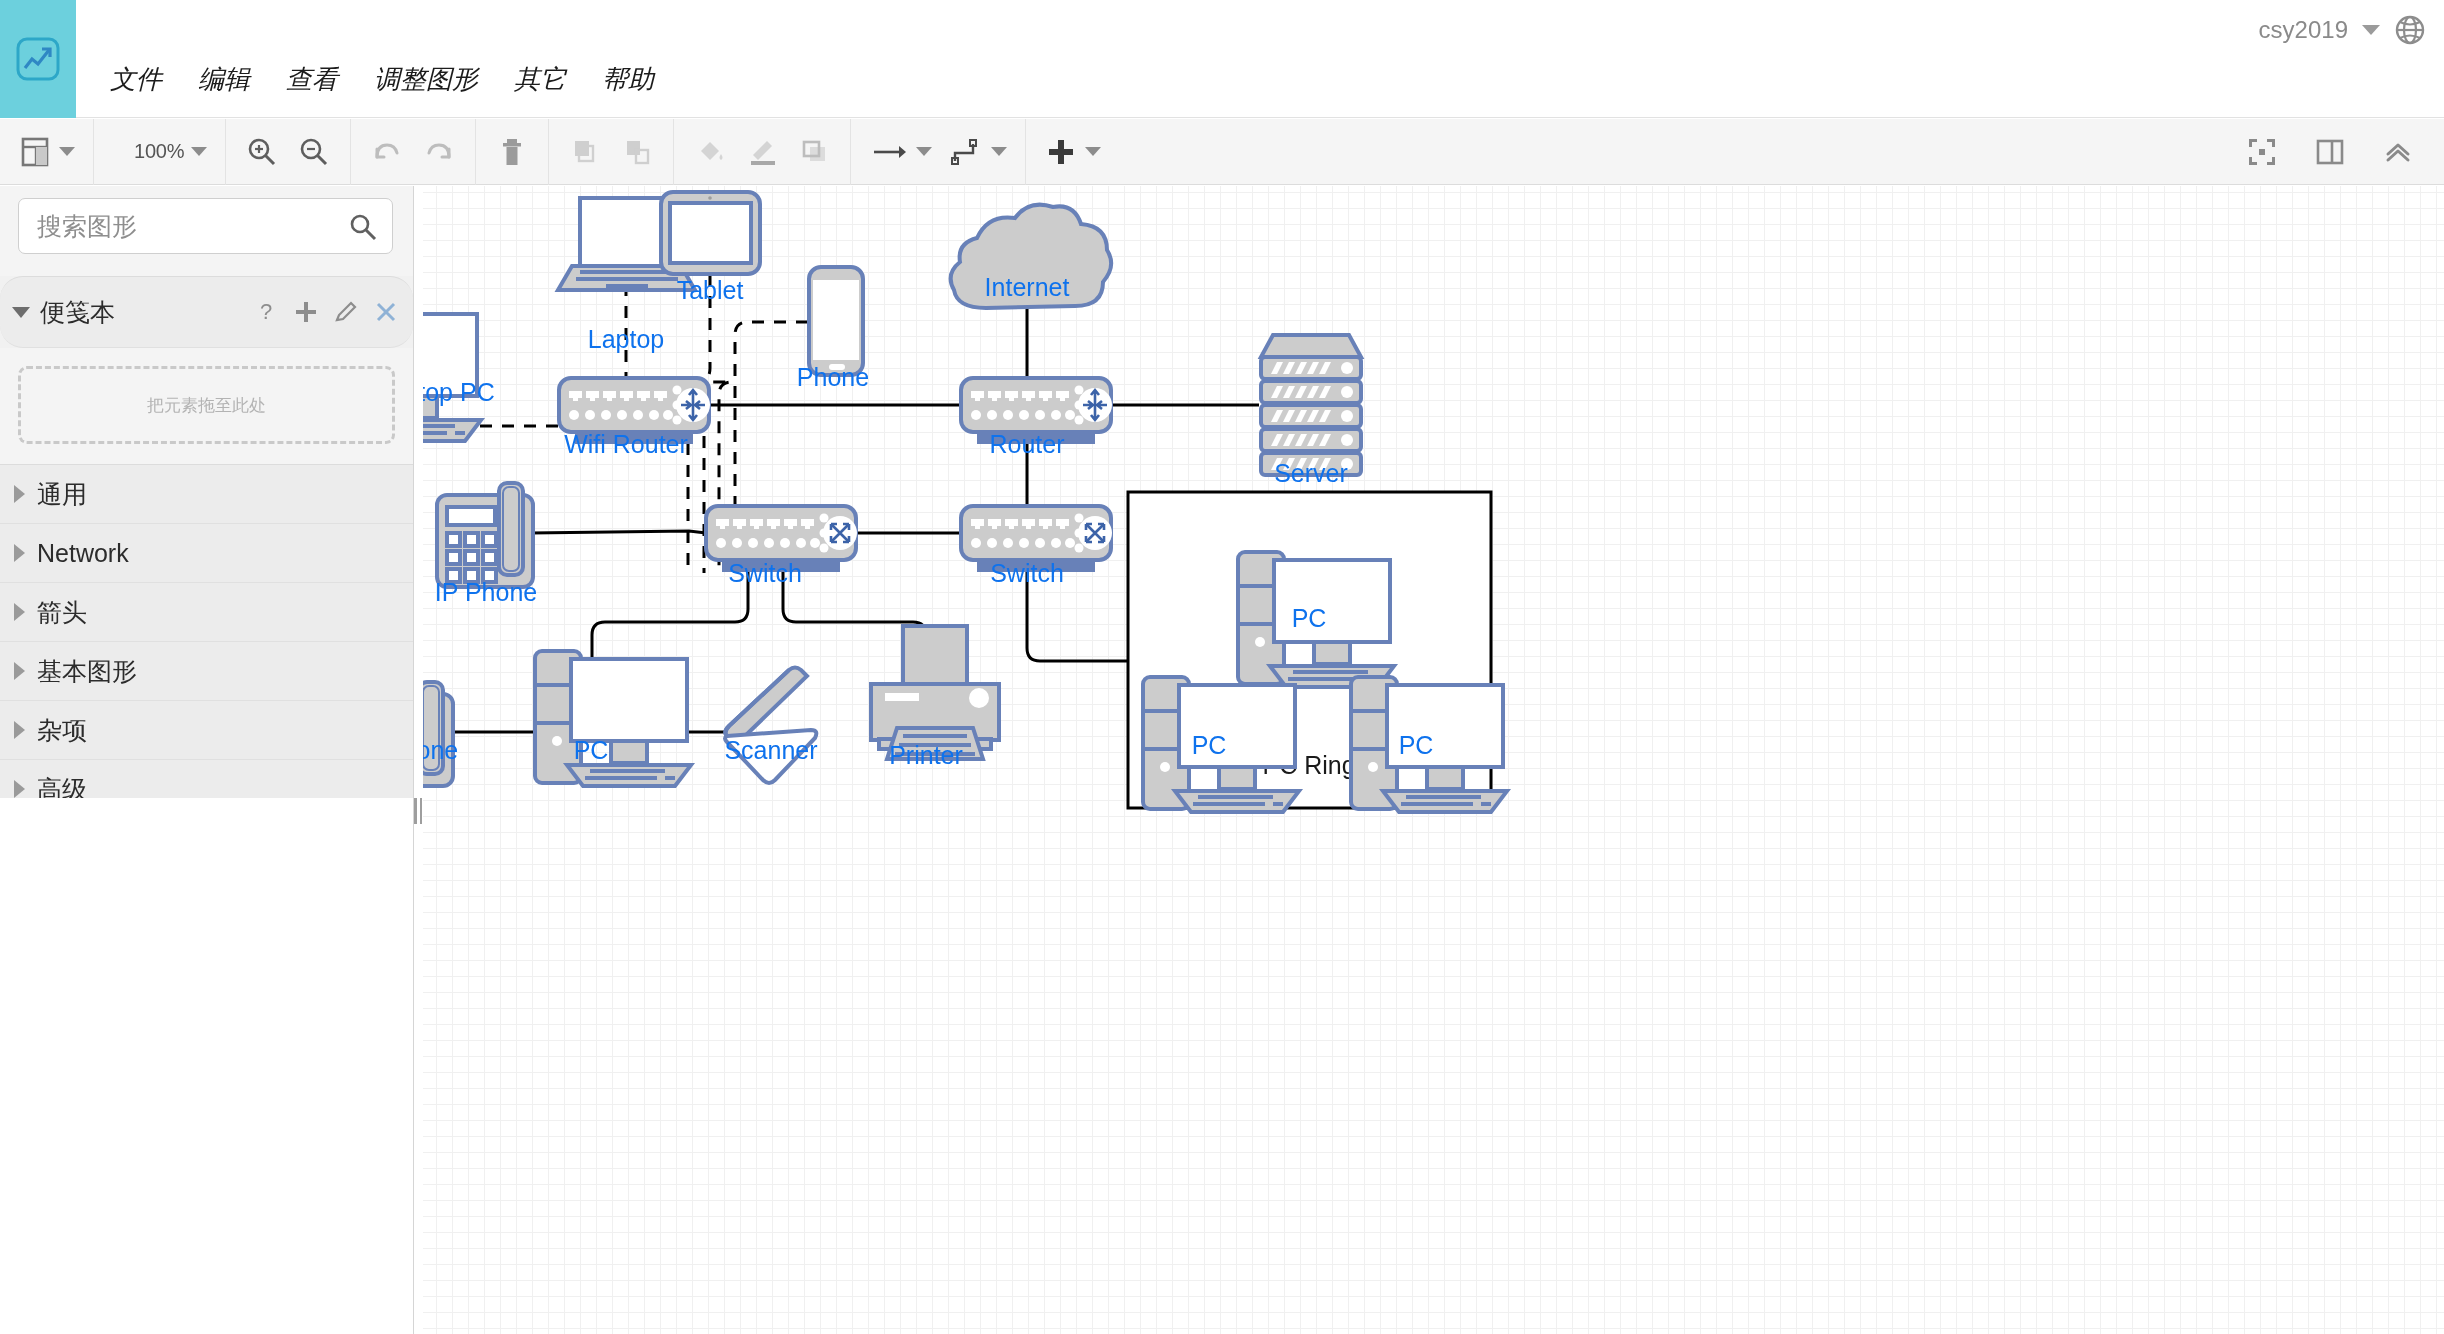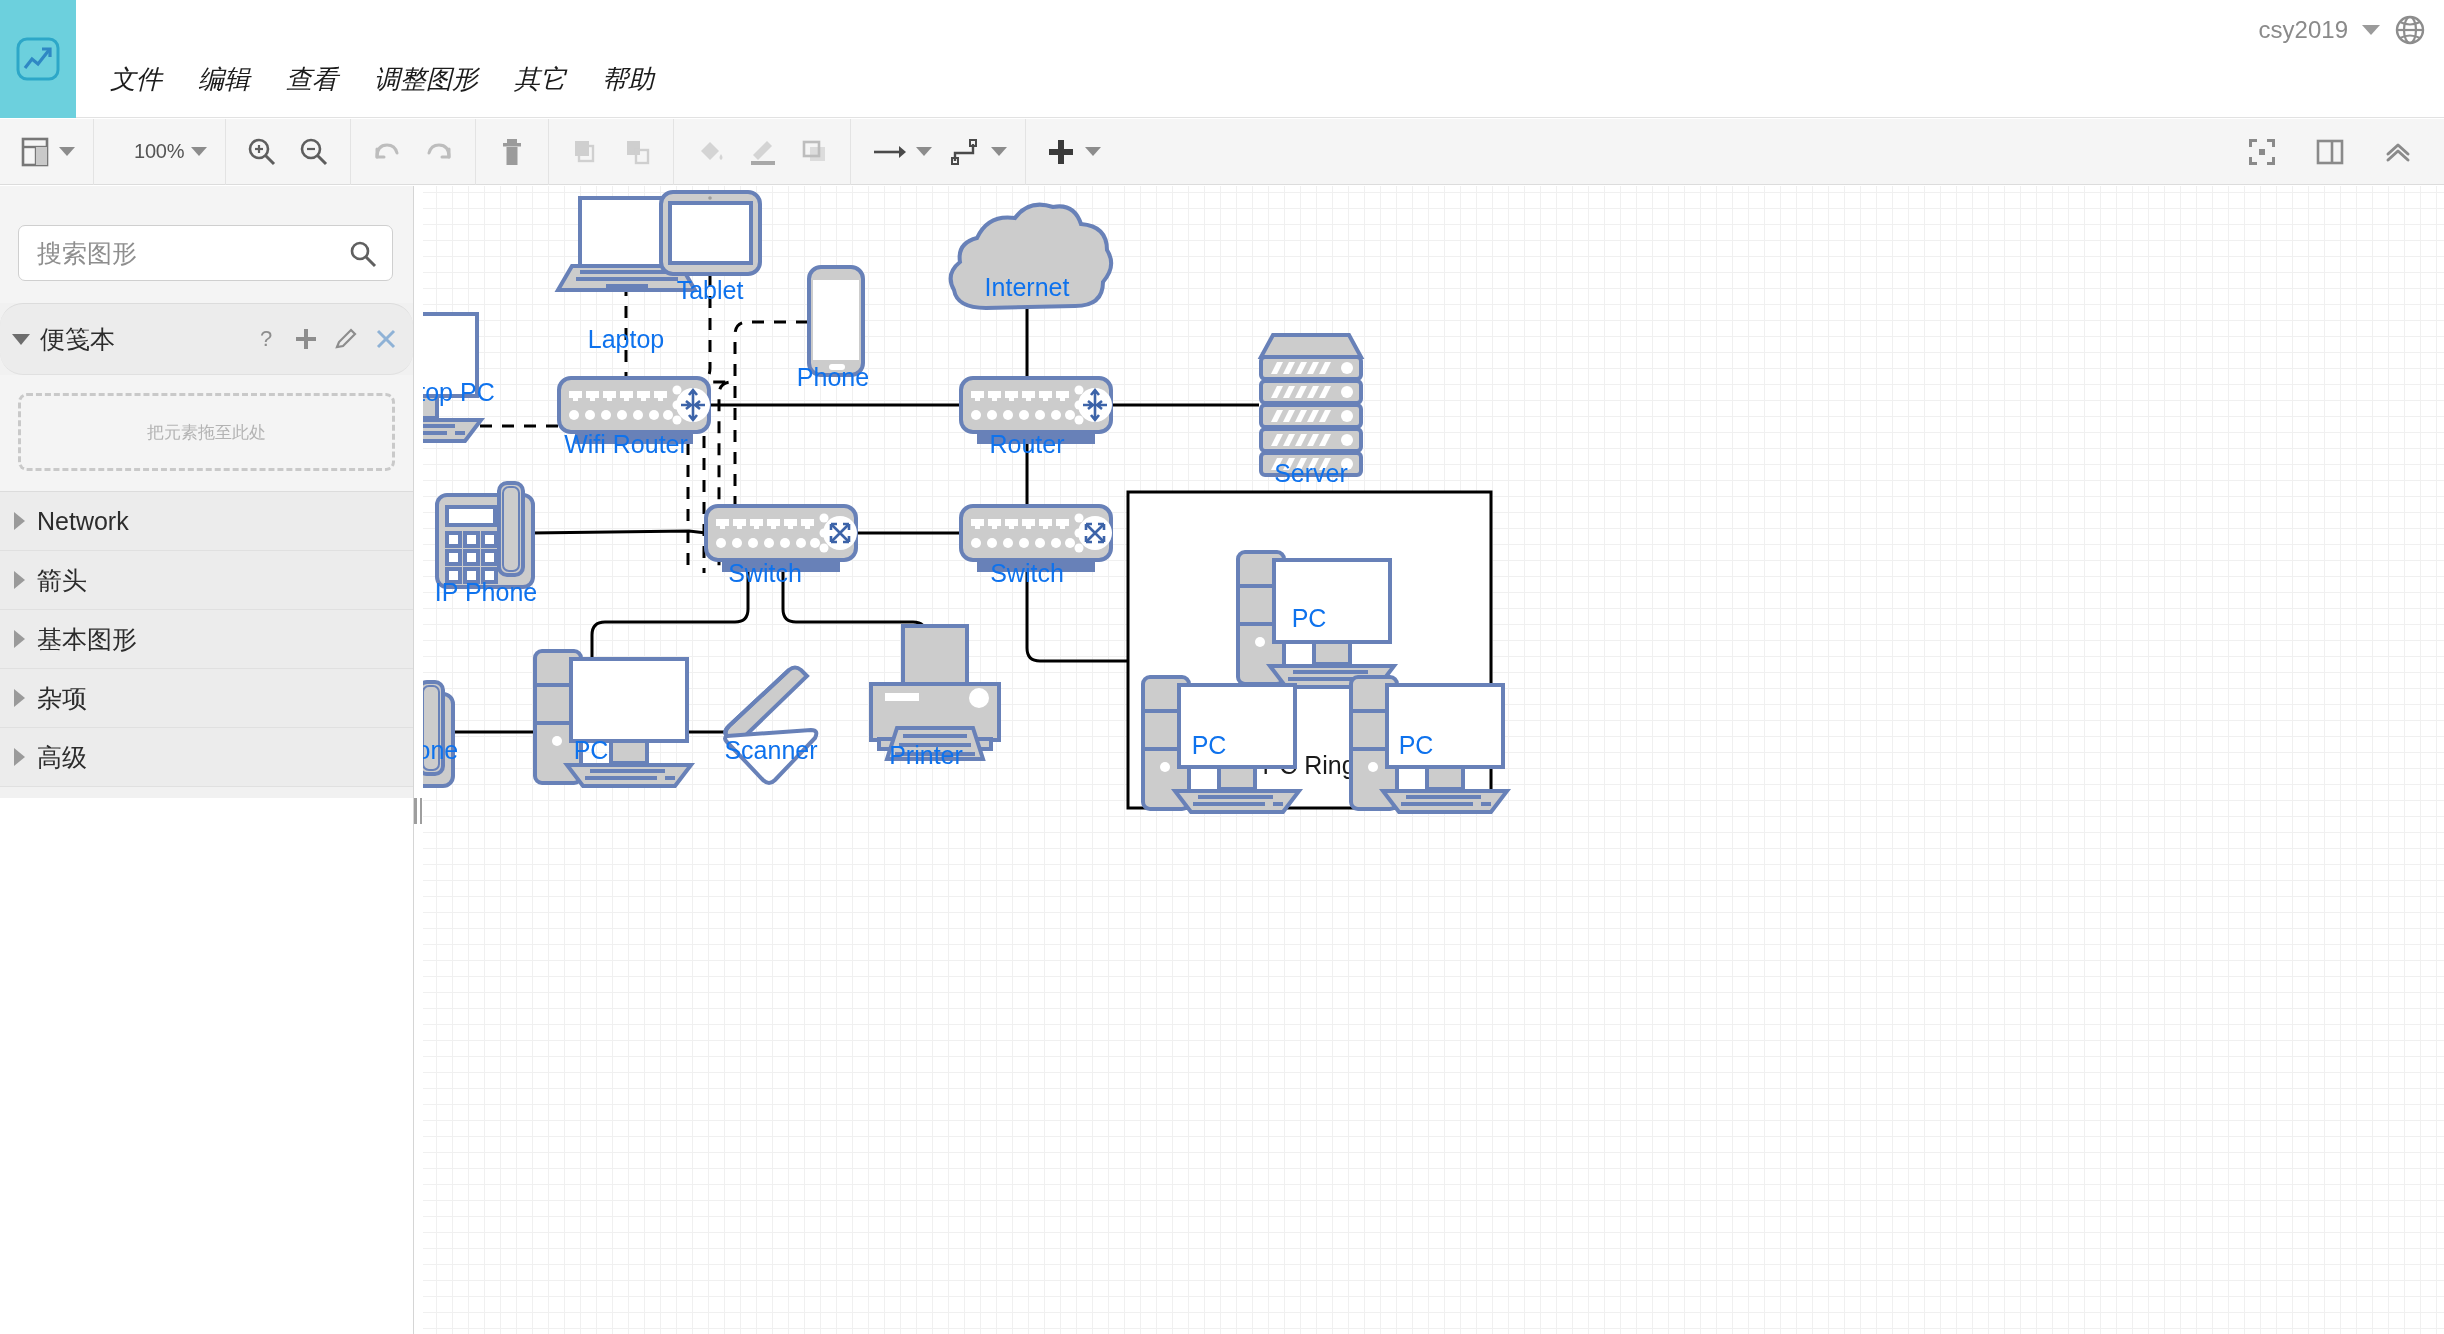--- a/index.html
+++ b/index.html
@@ -74,21 +74,21 @@
   #toolbar-right {
     position: absolute; right: 20px; top: 0; height: 66px;
     display: flex; align-items: center; gap: 16px;
   }
 
   
   #sidebar {
     position: absolute; left: 0; top: 186px; width: 414px; height: 1148px;
     background: #f1f1f1; border-right: 1px solid #d5d5d5;
   }
-  #search-wrap { padding: 39px 20px 22px 18px; background:#f4f4f4; }
+  #search-wrap { padding: 12px 20px 22px 18px; background:#f4f4f4; }
   #search-box {
     position: relative; height: 56px; background: #ffffff;
     border: 1px solid #cfcfcf; border-radius: 7px;
     display: flex; align-items: center; padding: 0 16px;
   }
   #search-input {
     border: none; outline: none; background: transparent;
     font-size: 25px; color: #3c3c3c; width: 100%;
     font-family: "Liberation Sans", sans-serif;
   }
@@ -397,20 +397,24 @@
           <line x1="21" y1="5" x2="5" y2="21" stroke="#8fb2d6" stroke-width="3"></line>
         </svg>
       </span>
     </span>
   </div>
 
   <div id="scratch-body">
     <div id="dropzone">把元素拖至此处</div>
   </div>
 
+  <div class="shape-cat">
+    <span class="tri-right"></span>
+    <span class="panel-title">通用</span>
+  </div>
   <div class="shape-cat">
     <span class="tri-right"></span>
     <span class="panel-title">Network</span>
   </div>
   <div class="shape-cat">
     <span class="tri-right"></span>
     <span class="panel-title">箭头</span>
   </div>
   <div class="shape-cat">
     <span class="tri-right"></span>

